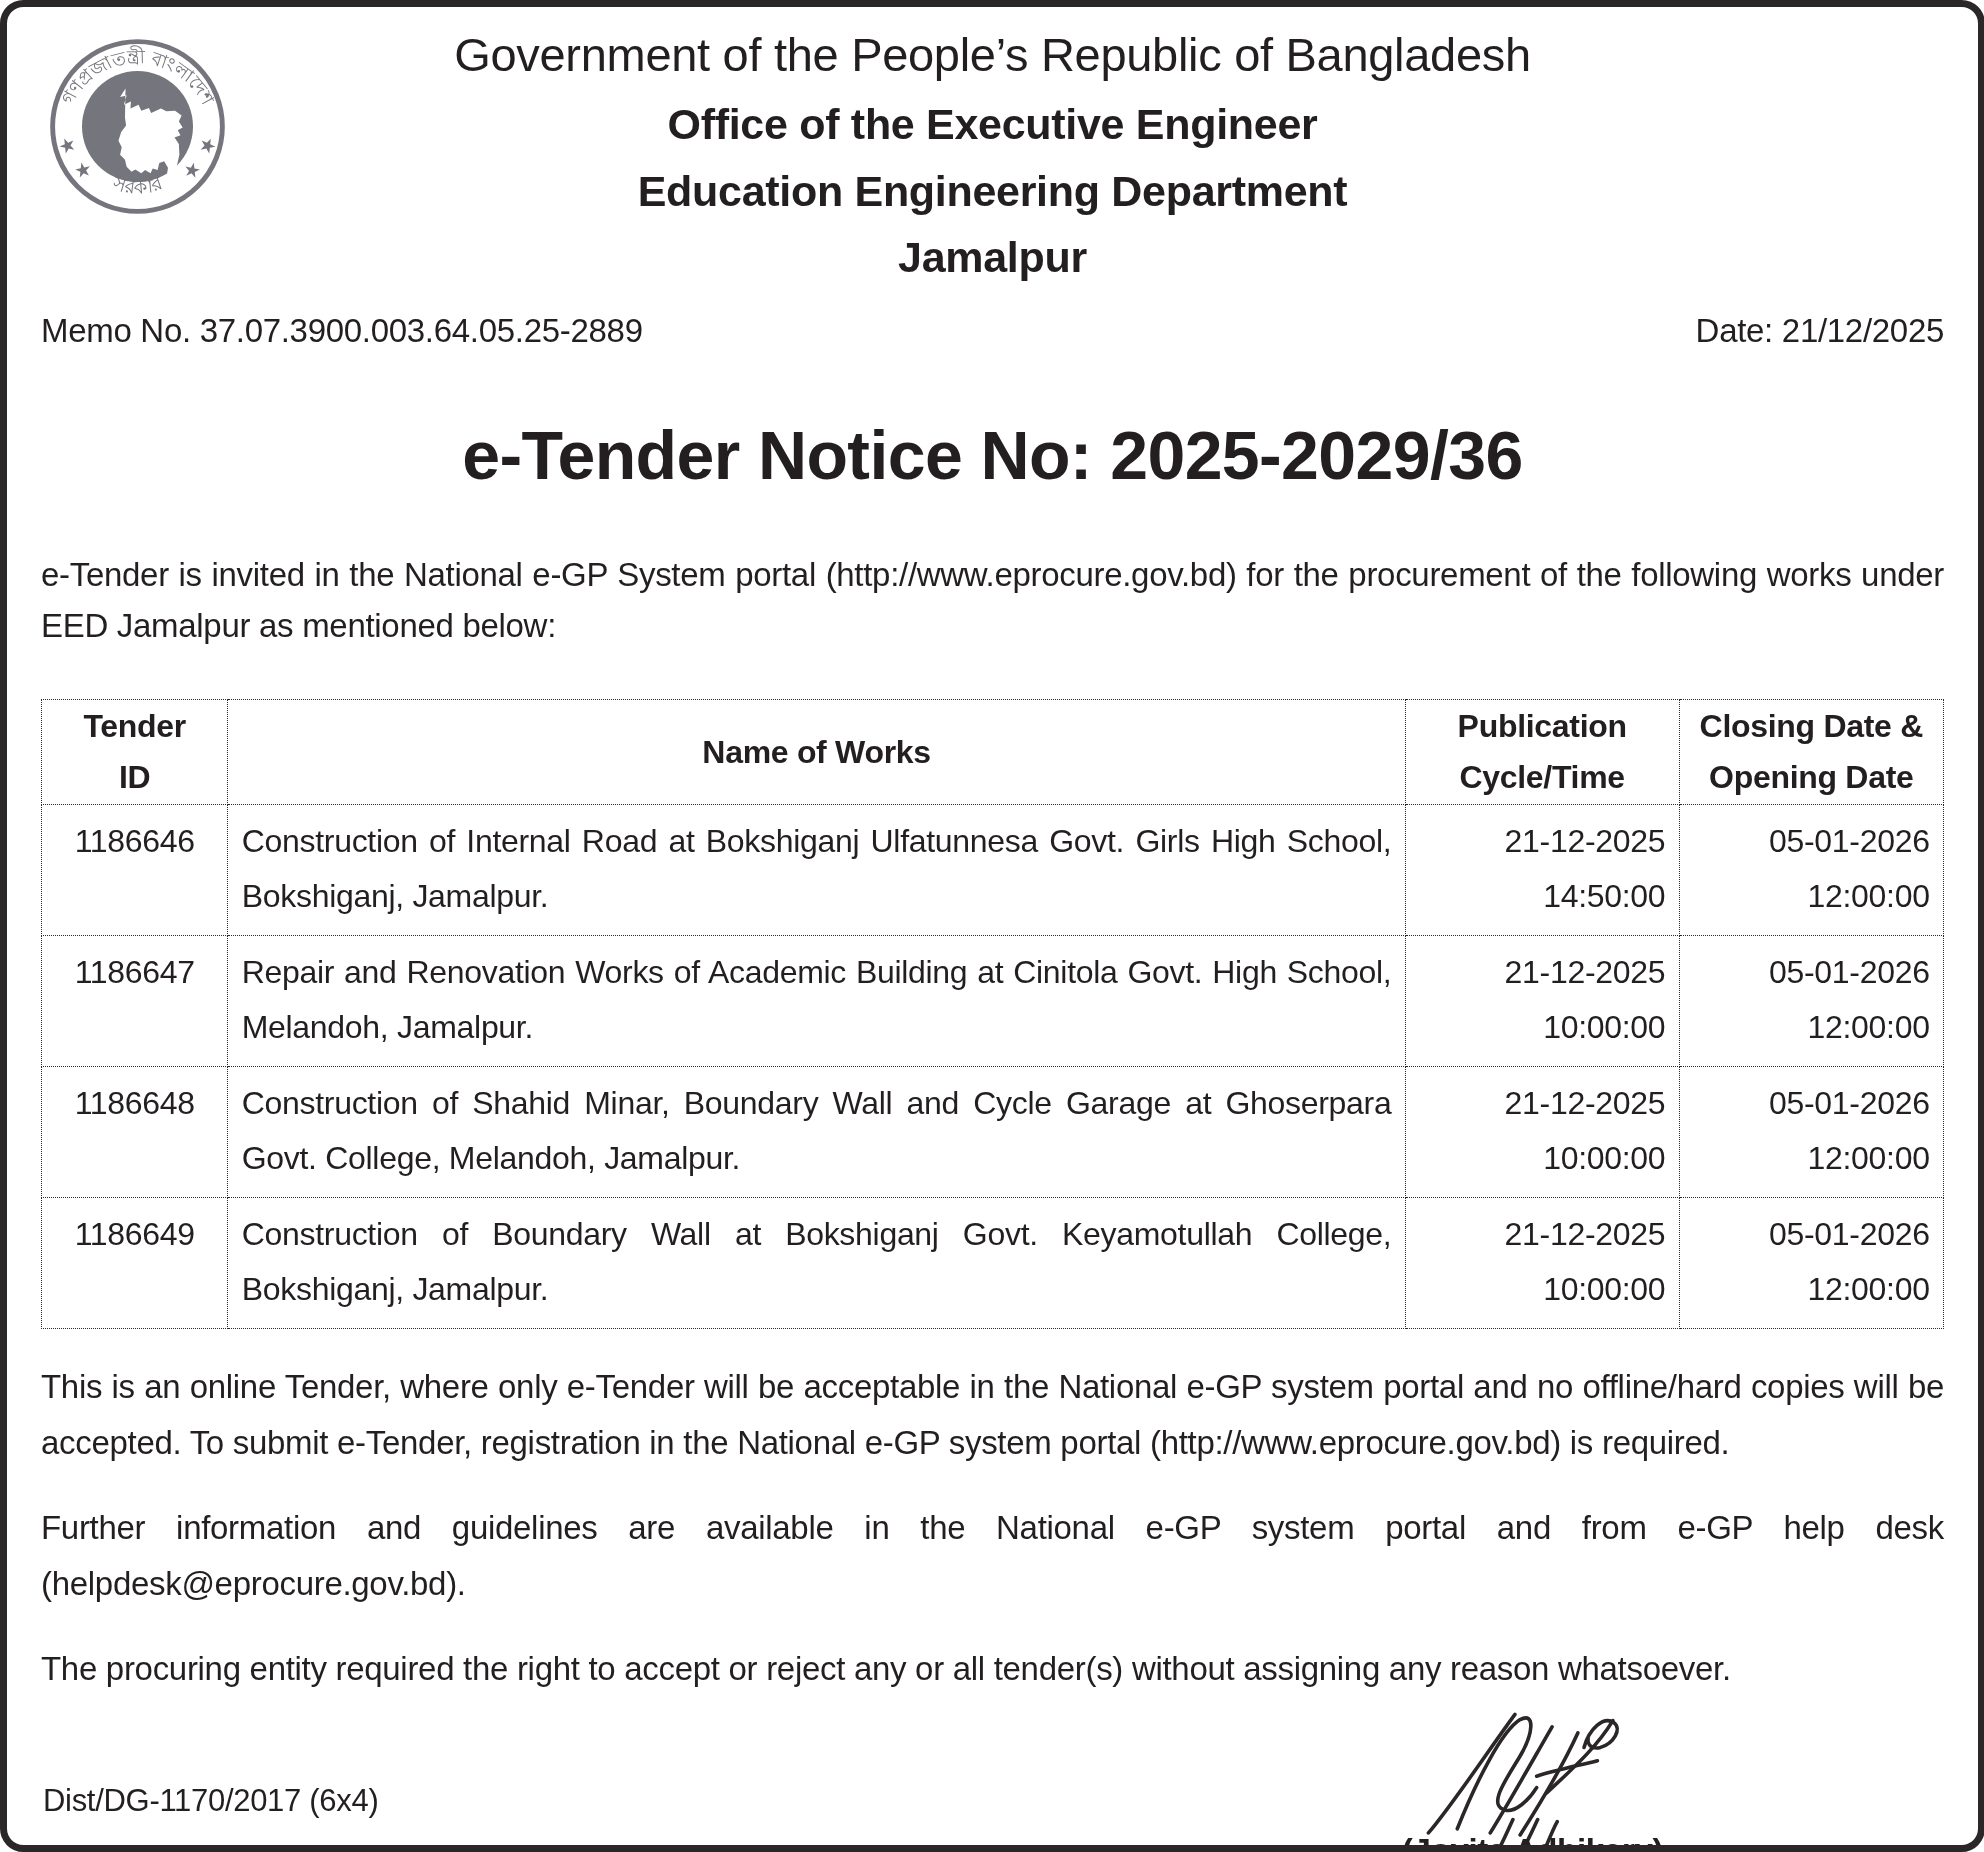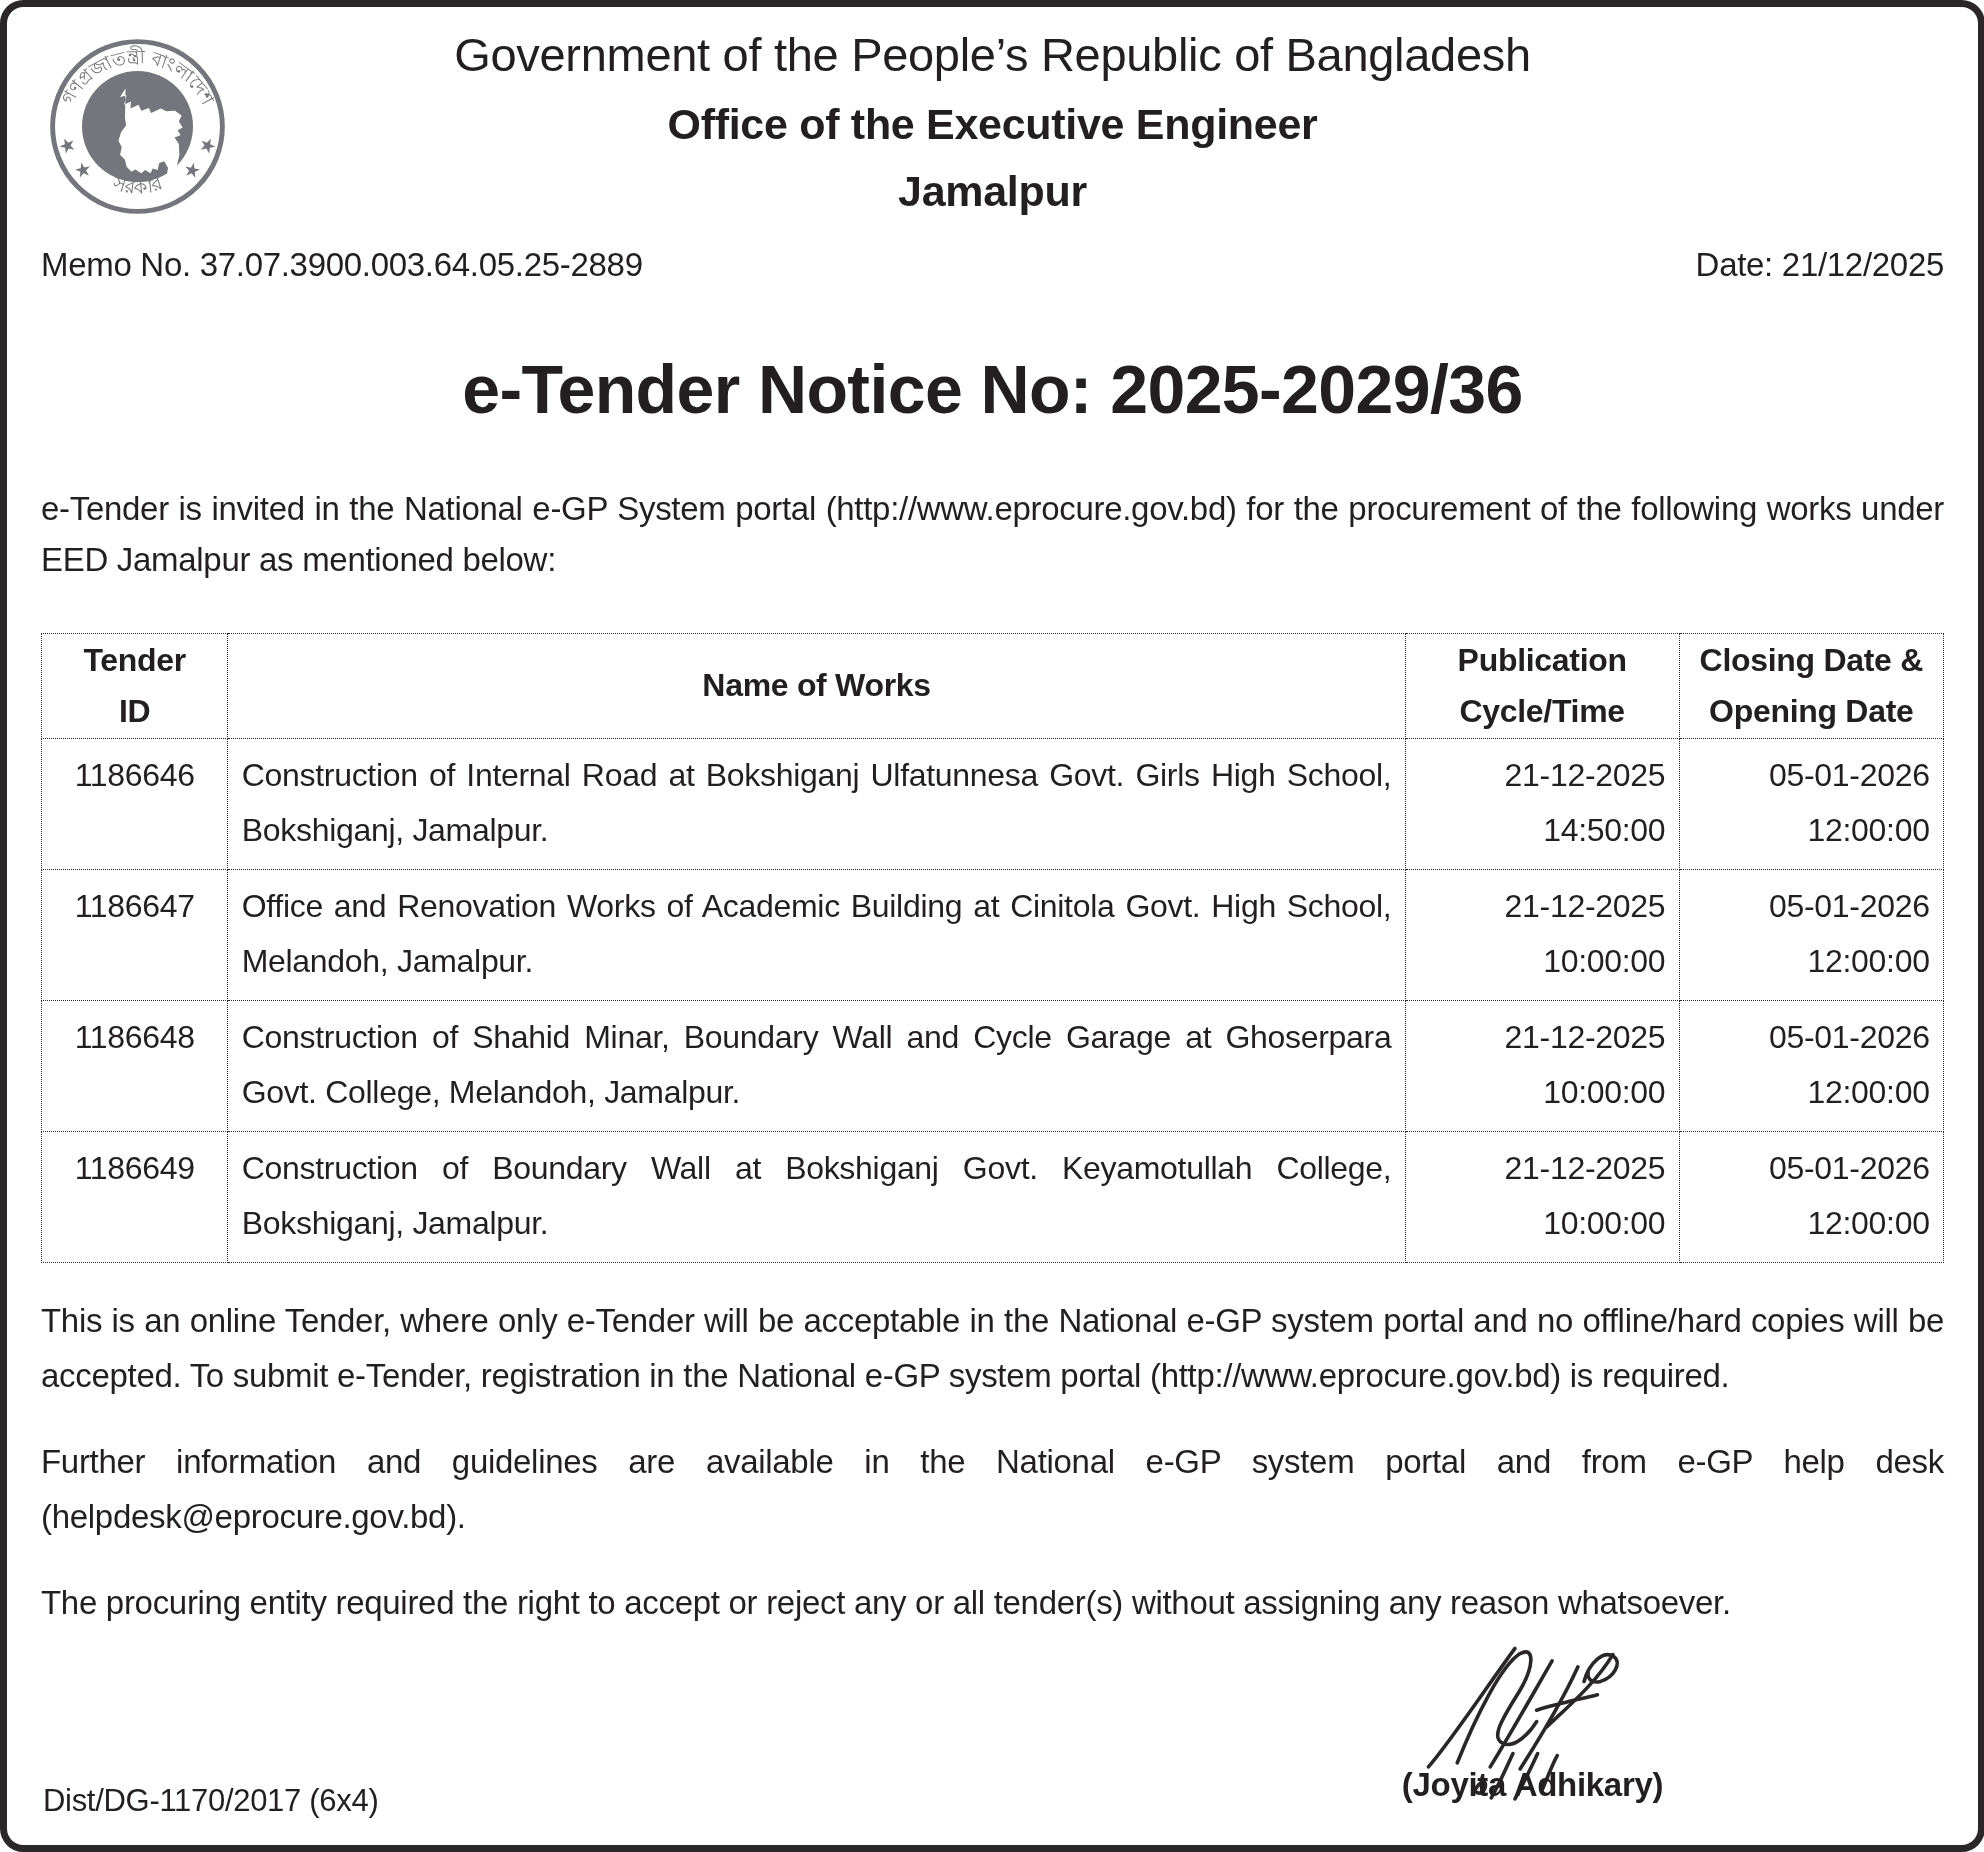--- a/index.html
+++ b/index.html
@@ -73,20 +73,21 @@
       <g fill="#75757d" font-size="36" text-anchor="middle">
         <text x="46" y="216" transform="rotate(-24 46 216)">★</text>
         <text x="72" y="262" transform="rotate(-12 72 262)">★</text>
         <text x="294" y="216" transform="rotate(24 294 216)">★</text>
         <text x="268" y="262" transform="rotate(12 268 262)">★</text>
       </g>
     </svg>
 
     <div class="org1">Government of the People’s Republic of Bangladesh</div>
     <div class="org-bold">Office of the Executive Engineer</div>
+    <div class="org-bold">Education Engineering Department</div>
     <div class="org-bold">Jamalpur</div>
   </div>
 
   <div class="memo-row">
     <div>Memo No. 37.07.3900.003.64.05.25-2889</div>
     <div>Date: 21/12/2025</div>
   </div>
 
   <div class="notice-title">e-Tender Notice No: 2025-2029/36</div>
 
@@ -126,21 +127,21 @@
           <span>21-12-2025</span>
           <span>14:50:00</span>
         </td>
         <td class="c-date">
           <span>05-01-2026</span>
           <span>12:00:00</span>
         </td>
       </tr>
       <tr>
         <td class="c-id">1186647</td>
-        <td class="c-name">Office and Renovation Works of Academic Building at Cinitola Govt. High School, Melandoh, Jamalpur.</td>
+        <td class="c-name">Repair and Renovation Works of Academic Building at Cinitola Govt. High School, Melandoh, Jamalpur.</td>
         <td class="c-date">
           <span>21-12-2025</span>
           <span>10:00:00</span>
         </td>
         <td class="c-date">
           <span>05-01-2026</span>
           <span>12:00:00</span>
         </td>
       </tr>
       <tr>

